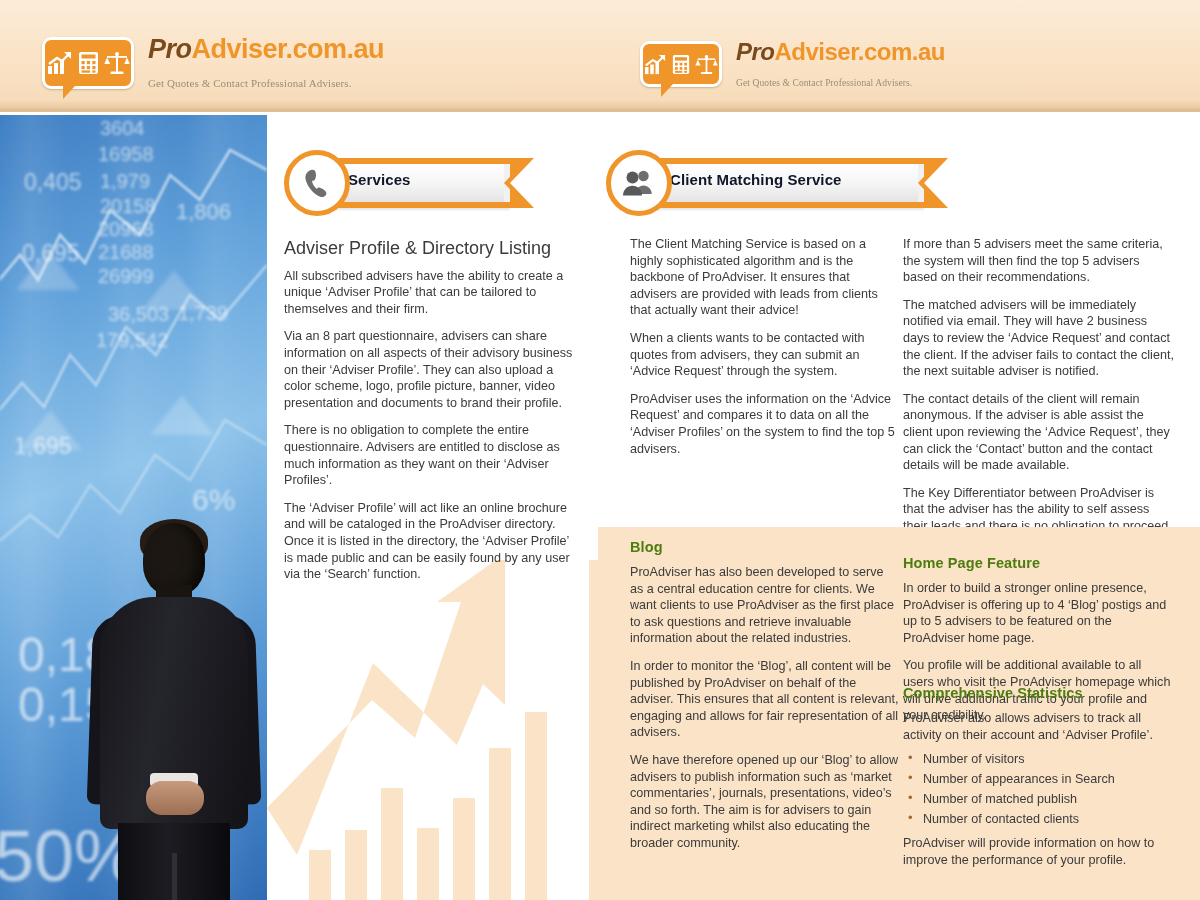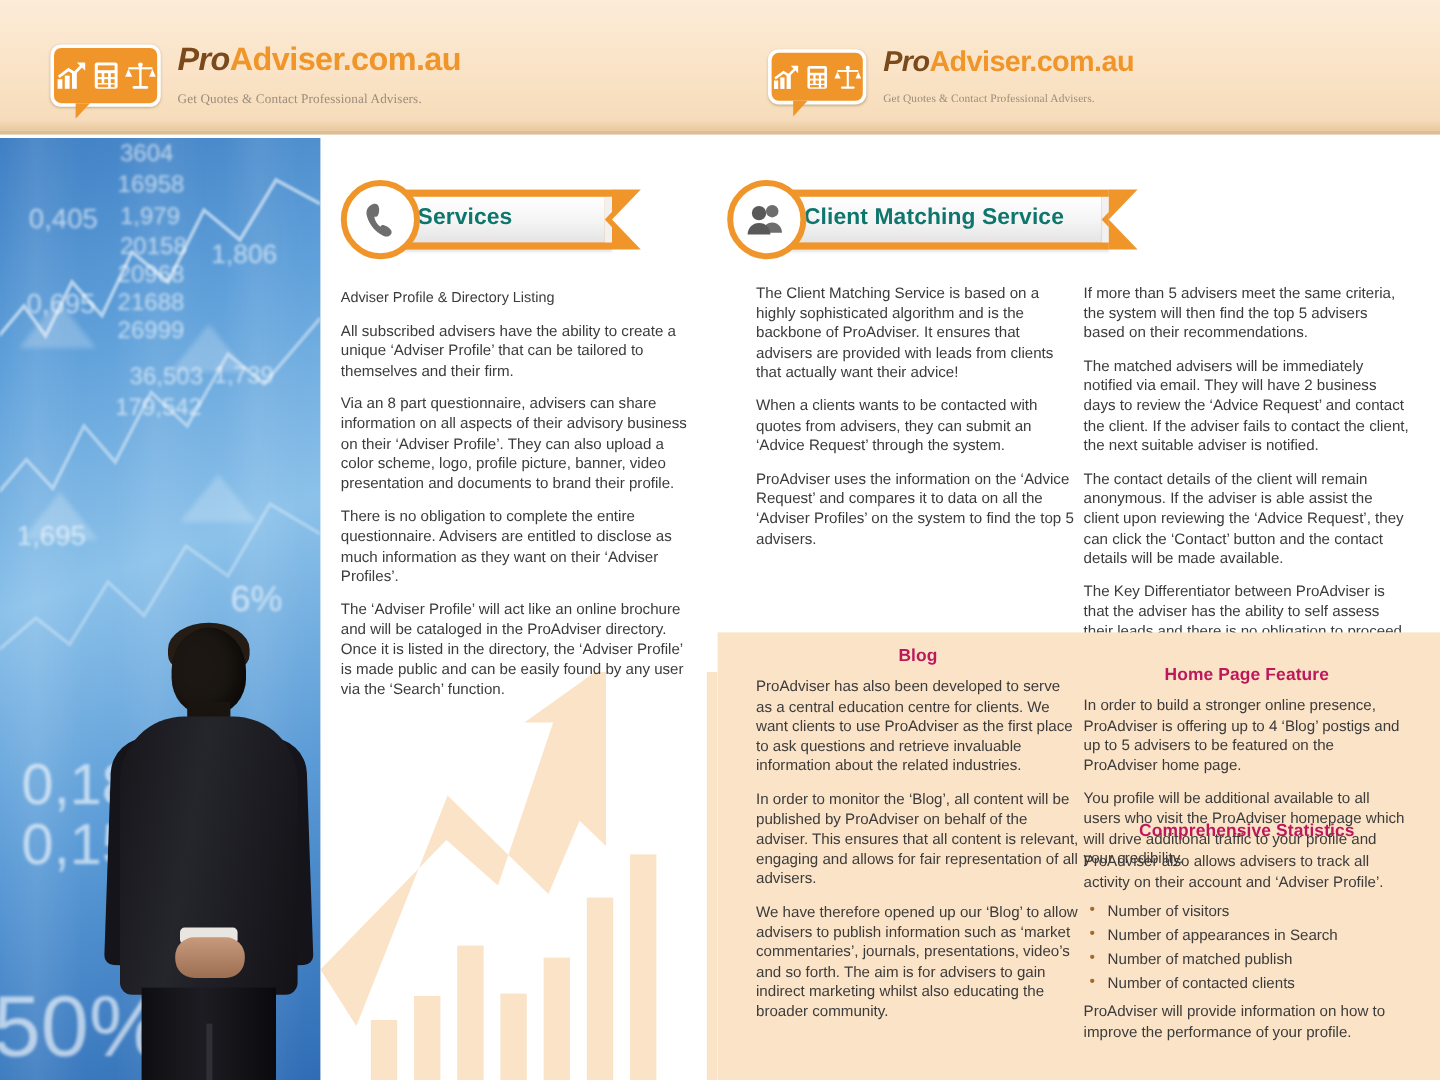--- a/index.html
+++ b/index.html
@@ -123,38 +123,38 @@
     position:absolute; left: 6px; top: 6px; right: 6px; bottom: 6px;
     background: linear-gradient(180deg,#ffffff 0%, #f4f4f4 55%, #e4e4e4 100%);
   }
   .ribbon-inner:after{
     content:""; position:absolute; right:-18px; top:0; width:0; height:0;
     border-top: 19px solid #f1f1f1; border-bottom: 19px solid #f1f1f1;
     border-right: 18px solid transparent;
   }
   .ribbon-label{
     position:absolute; left: 64px; top: 21px; z-index: 4;
-    color:#0f766e; font-weight:bold; font-size:19px; letter-spacing:.1px;
+    color:#0f172a; font-weight:bold; font-size:15px; letter-spacing:.1px;
   }
   .ribbon-circle{
     position:absolute; left: 0; top: 0; width: 66px; height: 66px; z-index: 5;
     border-radius: 50%; background:#ffffff; border: 5px solid #f0952a;
     display:flex; align-items:center; justify-content:center;
   }
   .ribbon-circle svg{ display:block; }
 
   .body p{ font-size: 12.6px; line-height: 16.6px; color:#3b3b3b; margin-bottom: 11px; }
-  .h-sub { font-size: 12px; line-height:16.6px; color:#3b3b3b; margin-bottom: 11px; }
+  .h-sub { font-size: 18px; line-height:16.6px; color:#3b3b3b; margin-bottom: 11px; }
 
   
   .peach {
     position:absolute; left: 598px; top: 527px; width: 602px; height: 373px;
     background: #fbe3c7;
   }
-  .peach h3 { color:#be185d; font-size:14.5px; font-weight:bold; margin-bottom: 9px; letter-spacing:.1px;text-align:center;}
+  .peach h3 { color:#4d7c0f; font-size:14.5px; font-weight:bold; margin-bottom: 9px; letter-spacing:.1px;}
   .peach p { font-size: 12.6px; line-height: 16.6px; color:#3b3b3b; margin-bottom: 11px; }
   .bullets { list-style:none; margin: 2px 0 6px 0; }
   .bullets li{ font-size:12.6px; line-height:20px; color:#3b3b3b; padding-left: 20px; position:relative;}
   .bullets li:before{ content:"•"; position:absolute; left: 5px; top:-1px; color:#a06a33; font-size:13px;}
 </style>
 </head>
 <body>
 
 <div class="page">
 

